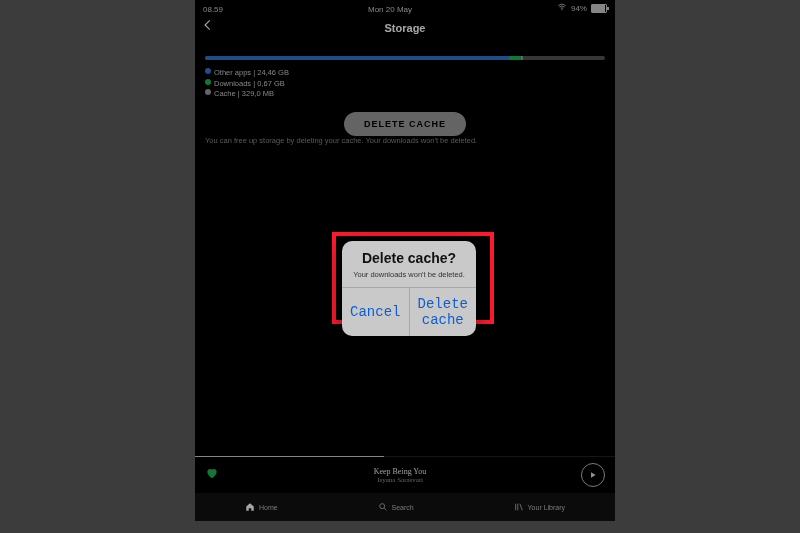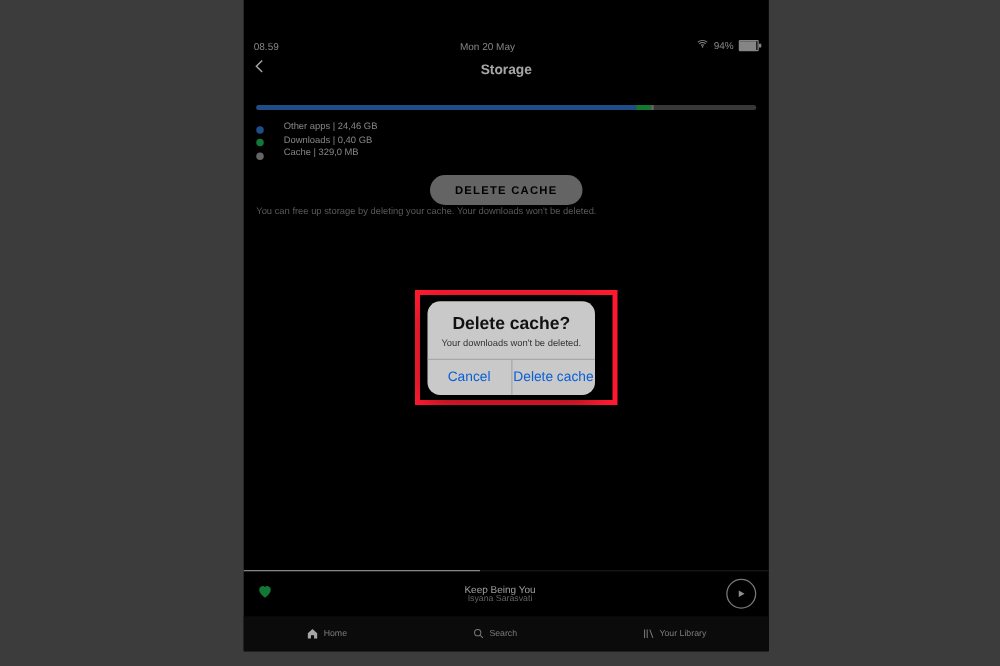--- a/index.html
+++ b/index.html
@@ -1,50 +1,50 @@
 <!DOCTYPE html>
 <html><head>
 <meta charset="utf-8">
 <style>
   html,body{margin:0;padding:0;background:#3c3c3c;font-family:-apple-system,Helvetica,Arial,sans-serif;}
   .canvas{width:800px;height:533px;margin:0 auto;position:relative;background:#3c3c3c;}
   .device{position:absolute;left:195px;top:0;width:420px;height:521px;background:#000;color:#ddd;}
   .dim{position:absolute;inset:0;background:rgba(0,0,0,0.35);pointer-events:none;}
   
   .statusbar{display:flex;justify-content:space-between;align-items:flex-end;padding:2px 8px;font-size:8px;color:#ccc;}
-  .status-right{display:flex;align-items:center;gap:4px;margin-top:28px;}
+  .status-right{display:flex;align-items:center;gap:4px;}
   .battery{width:14px;height:7px;border:1px solid #ccc;border-radius:1px;position:relative;}
   .battery::after{content:"";position:absolute;right:-3px;top:2px;width:2px;height:3px;background:#ccc;}
   .battery-fill{position:absolute;left:0;top:0;bottom:0;width:94%;background:#ccc;}
   .wifi{width:10px;height:10px;}
   
   .nav{display:flex;align-items:center;position:relative;height:24px;}
   .back{position:absolute;left:6px;top:2px;cursor:pointer;}
   .title{width:100%;text-align:center;font-size:11px;font-weight:600;color:#fff;}
   
   .bar-wrap{margin:16px 10px 0 10px;height:4px;background:#555;border-radius:2px;display:flex;overflow:hidden;}
   .seg{height:100%;}
   .legend{margin:8px 10px 0 10px;font-size:7.5px;color:#ccc;}
-  .legend-row{display:flex;align-items:flex-end;gap:16px;line-height:1.4;}
+  .legend-row{display:flex;align-items:flex-start;gap:3px;line-height:1.4;}
   .dot{width:6px;height:6px;border-radius:50%;}
   
   .dc-wrap{display:flex;justify-content:center;margin-top:12px;}
   .dc-btn{background:#9a9a9a;color:#000;font-size:9px;font-weight:700;letter-spacing:1px;border:none;border-radius:18px;padding:7px 20px;cursor:pointer;}
   .hint{margin:0 10px;font-size:7.5px;color:#888;}
   
   .modal-highlight{position:absolute;left:332px;top:232px;width:154px;height:84px;border:4px solid #ff1a2f;z-index:20;}
   .modal{position:absolute;left:342px;top:241px;width:134px;background:#c9c9c9;border-radius:10px;z-index:21;overflow:hidden;box-shadow:0 4px 20px rgba(0,0,0,0.5);}
   .modal-head{padding:9px 6px 8px;text-align:center;}
   .modal-title{font-size:14px;font-weight:600;color:#111;}
   .modal-sub{font-size:7.5px;color:#333;margin-top:4px;}
   .modal-actions{display:flex;border-top:1px solid #a8a8a8;}
-  .modal-actions button{flex:1;background:none;border:none;padding:8px 0;font-size:11px;color:#0b5fd6;cursor:pointer;}
+  .modal-actions button{flex:1;background:none;border:none;padding:8px 0;font-size:14px;color:#0b5fd6;cursor:pointer;font-family:Liberation Mono, monospace;}
   .modal-actions button:first-child{border-right:1px solid #a8a8a8;}
   
-  .player{position:absolute;left:0;right:0;bottom:28px;border-top:1px solid #222;padding:6px 10px;display:flex;align-items:center;justify-content:space-between;}
+  .player{position:absolute;left:0;right:0;bottom:28px;border-top:1px solid #222;padding:6px 10px;display:flex;align-items:center;justify-content:space-between;font-family:Liberation Serif, serif;}
   .progress{position:absolute;left:0;right:0;top:-1px;height:1px;background:#222;}
   .progress-fill{height:100%;background:#ccc;width:45%;}
   .heart{color:#1db954;}
   .track{text-align:center;font-size:8px;color:#eee;flex:1;}
   .track-artist{font-size:7px;color:#999;}
   .playbtn{width:22px;height:22px;border:1px solid #bbb;border-radius:50%;display:flex;align-items:center;justify-content:center;cursor:pointer;}
   
   .tabs{position:absolute;left:0;right:0;bottom:0;height:28px;display:flex;justify-content:space-around;align-items:center;background:#111;font-size:7px;color:#bbb;}
   .tab{display:flex;align-items:center;gap:4px;cursor:pointer;}
   .tab svg{width:10px;height:10px;}
@@ -86,21 +86,21 @@
       <div class="seg" style="width:0.5%;background:#9b9b9b"></div>
     </div>
 
     <div class="legend">
       <div class="legend-row">
           <span class="dot" style="background:#2e77d0"></span>
           <span>Other apps | 24,46 GB</span>
         </div>
       <div class="legend-row">
           <span class="dot" style="background:#1db954"></span>
-          <span>Downloads | 0,40 GB</span>
+          <span>Downloads | 0,67 GB</span>
         </div>
       <div class="legend-row">
           <span class="dot" style="background:#9b9b9b"></span>
           <span>Cache | 329,0 MB</span>
         </div>
     </div>
 
     <div class="dc-wrap">
       <button class="dc-btn">DELETE CACHE</button>
     </div>

